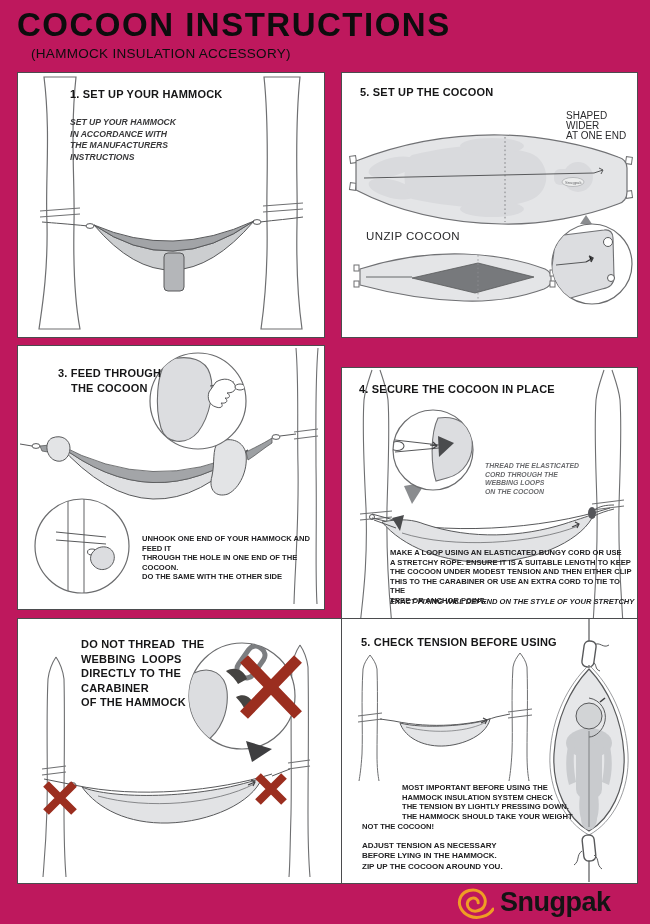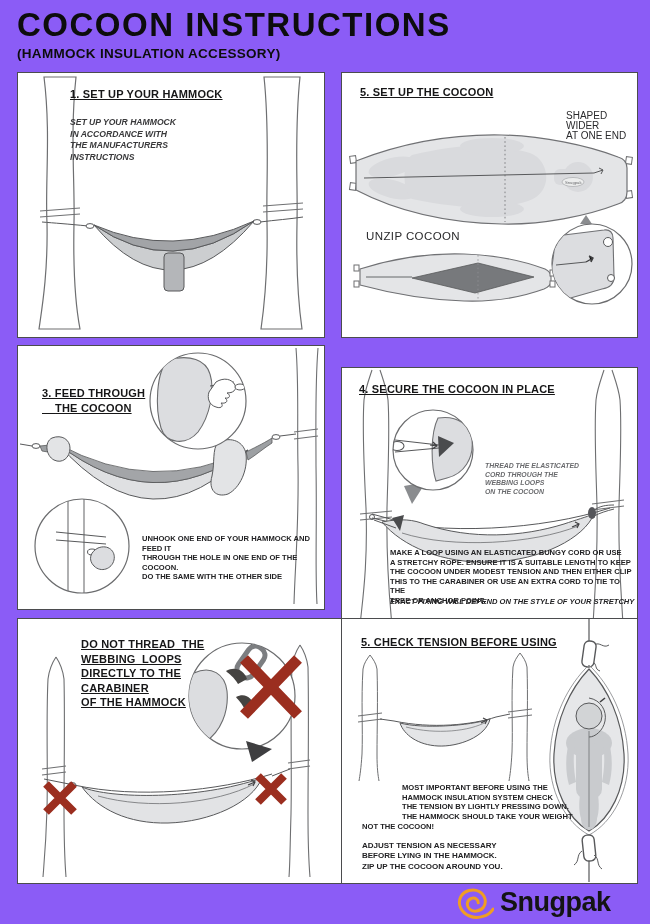--- a/index.html
+++ b/index.html
@@ -1,31 +1,31 @@
 <!DOCTYPE html>
 <html><head>
 <meta charset="utf-8">
 <style>
   html,body{margin:0;padding:0;background:#fff;}
-  .page{position:relative;width:650px;height:924px;background:#8b5cf6;overflow:hidden;
+  .page{position:relative;width:650px;height:924px;background:#be185d;overflow:hidden;
         font-family:"Liberation Sans",sans-serif;color:#1c1c1e;}
   .title{position:absolute;left:17px;top:6px;font-size:33px;font-weight:900;
          letter-spacing:1.5px;color:#0d0d0d;white-space:nowrap;}
-  .subtitle{position:absolute;left:17px;top:46px;font-size:13.5px;font-weight:700;
+  .subtitle{position:absolute;left:31px;top:46px;font-size:13.5px;font-weight:400;
             letter-spacing:.3px;color:#0d0d0d;}
   .panel{position:absolute;background:#fff;border:1.5px solid #4b4c4e;box-sizing:border-box;}
   .panel svg{position:absolute;left:0;top:0;}
   .p1{left:17px;top:72px;width:308px;height:266px;}
   .p2{left:341px;top:72px;width:297px;height:266px;}
   .p3{left:17px;top:345px;width:308px;height:265px;}
   .p4{left:341px;top:345px;width:297px;height:265px;margin-top:22px;}
   .p5{left:17px;top:618px;width:368px;height:266px;}
   .p6{left:341px;top:618px;width:297px;height:266px;}
   .hd{position:absolute;font-size:11px;font-weight:800;color:#161617;
-      letter-spacing:.2px;line-height:14.5px;white-space:pre-wrap;text-decoration:underline;}
+      letter-spacing:.2px;line-height:14.5px;white-space:pre-wrap;}
   .note{position:absolute;font-size:8.6px;font-style:italic;font-weight:600;
         color:#39393b;line-height:11.5px;white-space:pre-wrap;}
   .body{position:absolute;font-size:7.6px;color:#222224;line-height:9.6px;
         white-space:pre-wrap;font-weight:600;}
   .body.it{font-style:italic;}
   .body.bold{font-weight:800;}
   .cap{position:absolute;font-size:6.9px;font-style:italic;color:#6a6b6e;
        line-height:8.6px;white-space:pre-wrap;font-weight:600;}
   .lbl{position:absolute;font-size:10px;color:#2a2a2c;line-height:10px;white-space:pre-wrap;}
   .lbl.big{font-size:11.5px;letter-spacing:.4px;}
@@ -168,21 +168,21 @@
       </g>
 
       <circle cx="64" cy="200" r="47" fill="#fff" stroke="#6b6c6e" stroke-width="1.2"></circle>
       <g clip-path="url(#c3b)">
         <path d="M50,153 L50,247 M66,153 L66,247" stroke="#6e6f71" stroke-width="1.1" fill="none"></path>
         <path d="M38,186 L88,191 M38,194 L88,198" stroke="#58595b" stroke-width="1" fill="none"></path>
         <ellipse cx="74" cy="206" rx="4.5" ry="3" fill="#fff" stroke="#58595b" stroke-width="1"></ellipse>
         <path d="M80,202 C90,198 98,205 96,214 C94,223 83,227 76,220 C70,214 72,206 80,202 Z" fill="#dcdde0" stroke="#58595b" stroke-width="1"></path>
       </g>
     </svg>
-    <div class="hd" style="left:24px;top:20px;margin-top:20px;">3. FEED THROUGH
+    <div class="hd" style="left:40px;top:20px;">3. FEED THROUGH
     THE COCOON</div>
     <div class="body" style="left:124px;top:188px;">UNHOOK ONE END OF YOUR HAMMOCK AND FEED IT
 THROUGH THE HOLE IN ONE END OF THE COCOON.
 DO THE SAME WITH THE OTHER SIDE</div>
   </div>
 
   <div class="panel p4">
     <svg width="294" height="262" viewBox="0 0 294 262">
       <defs>
           <clipPath id="c4">

